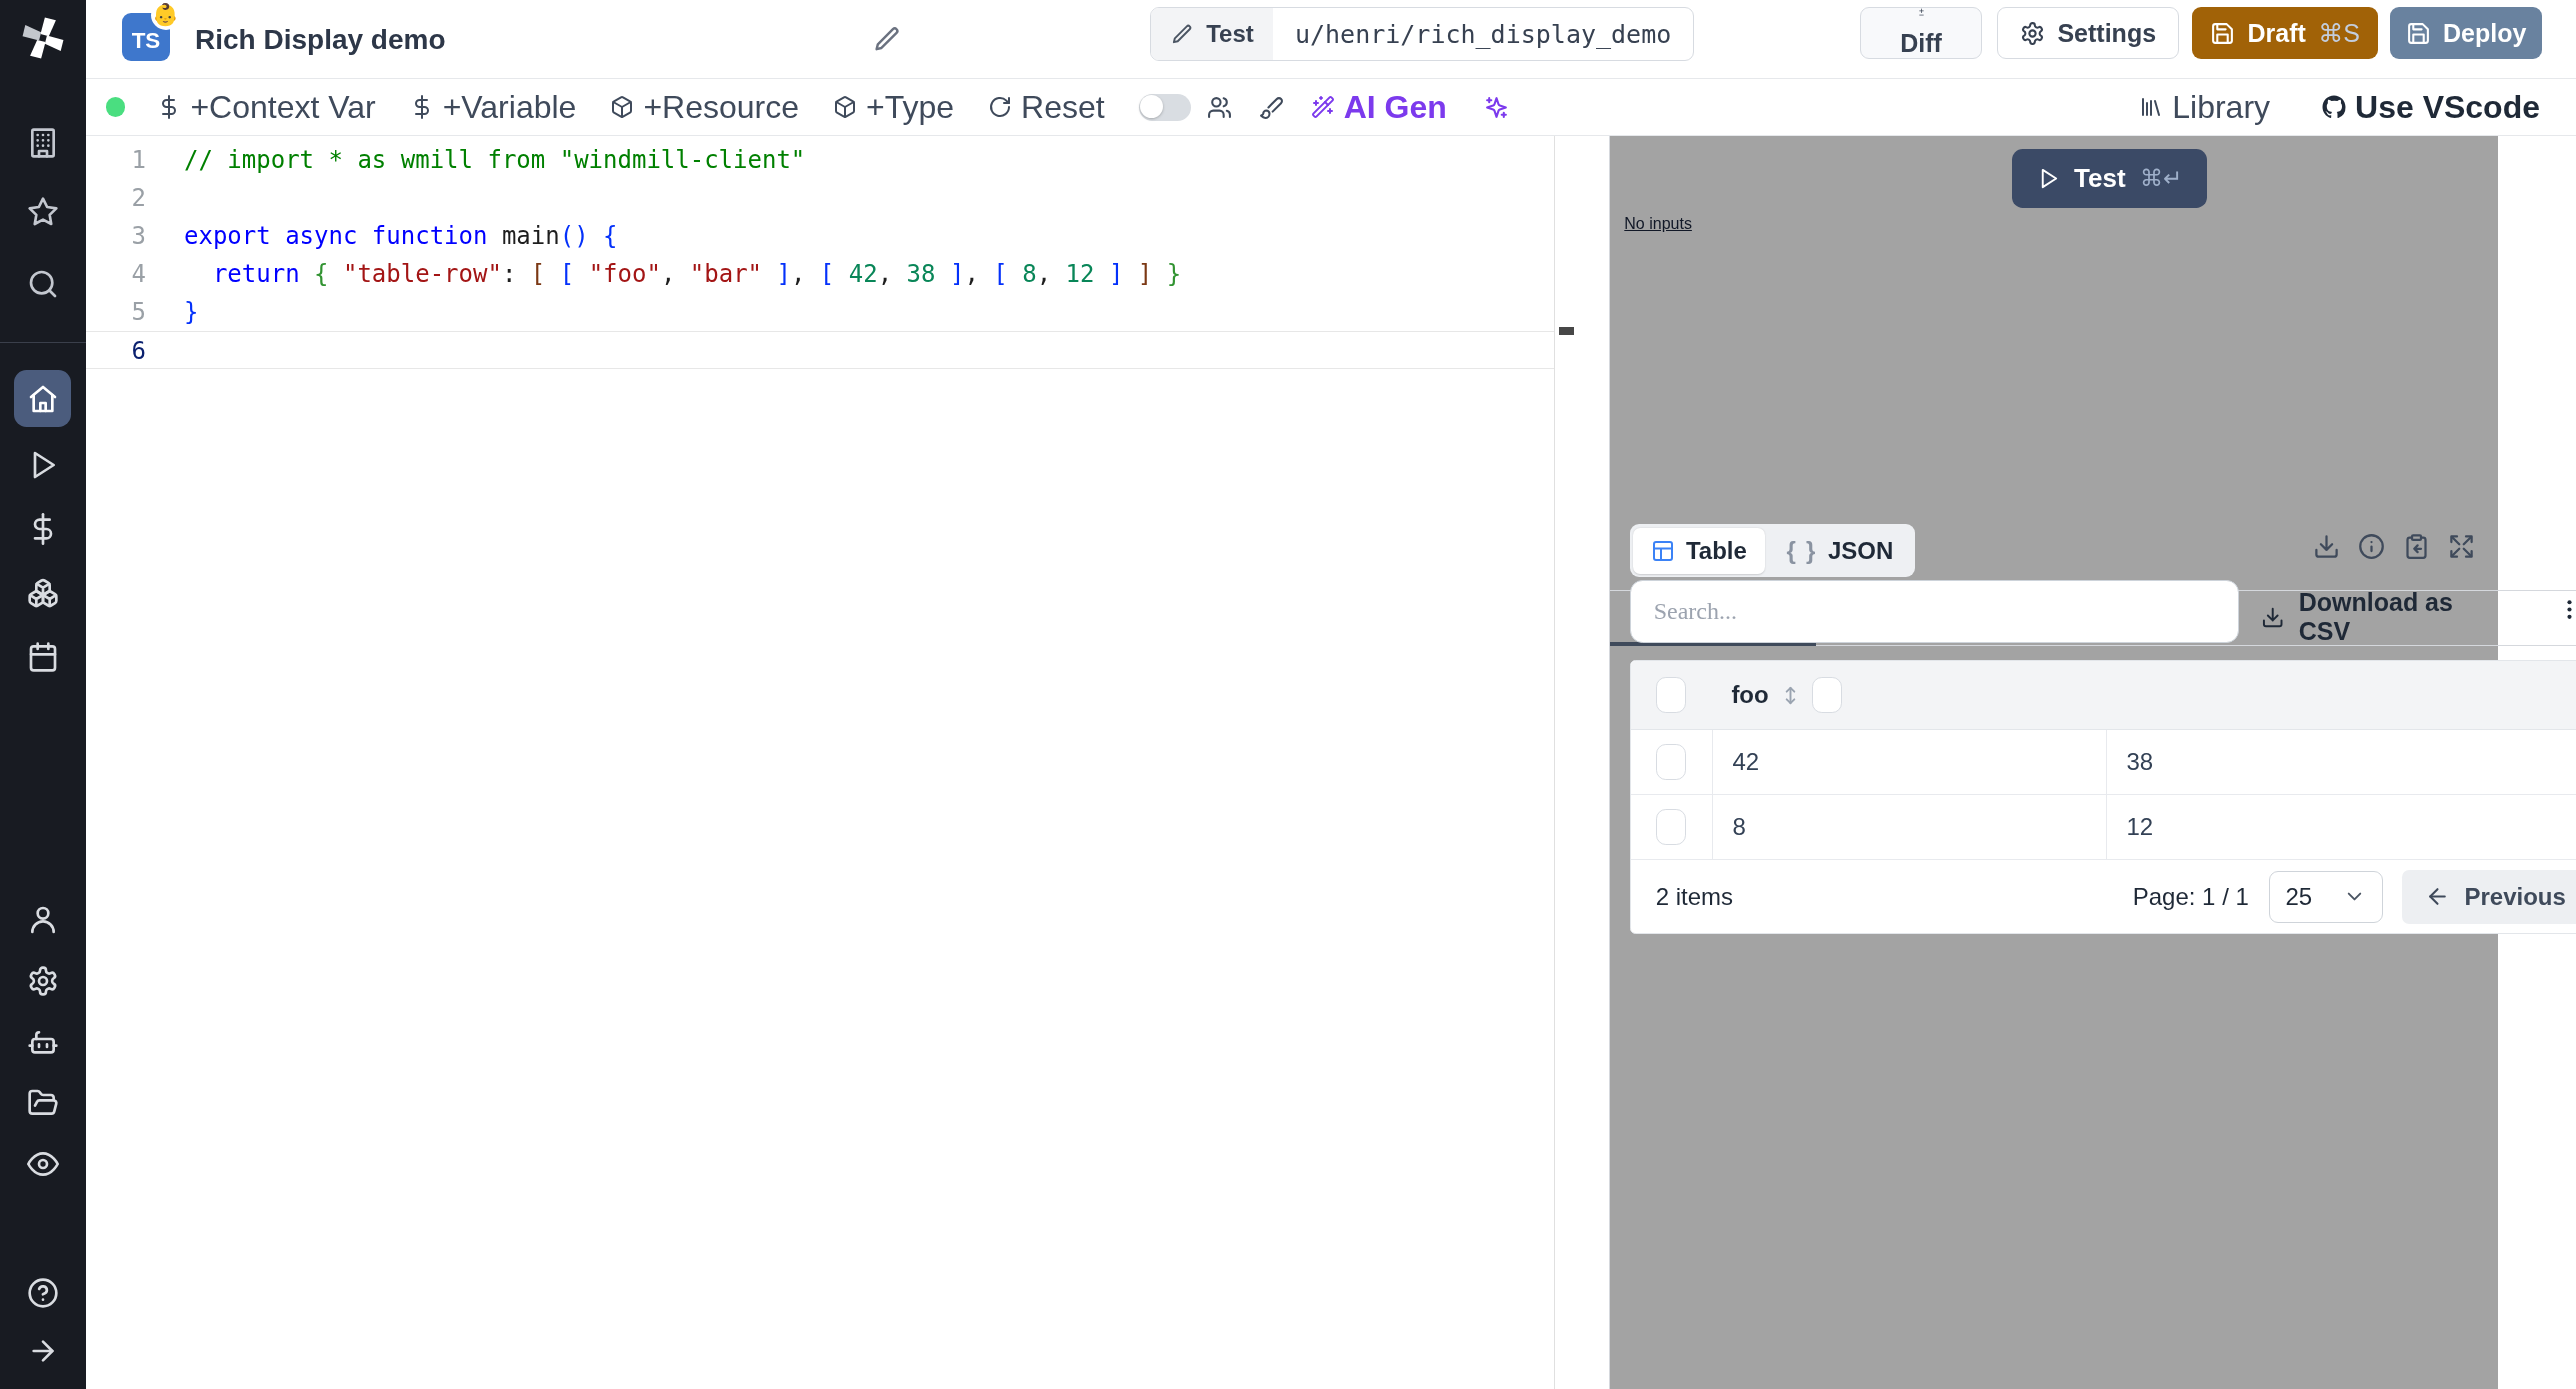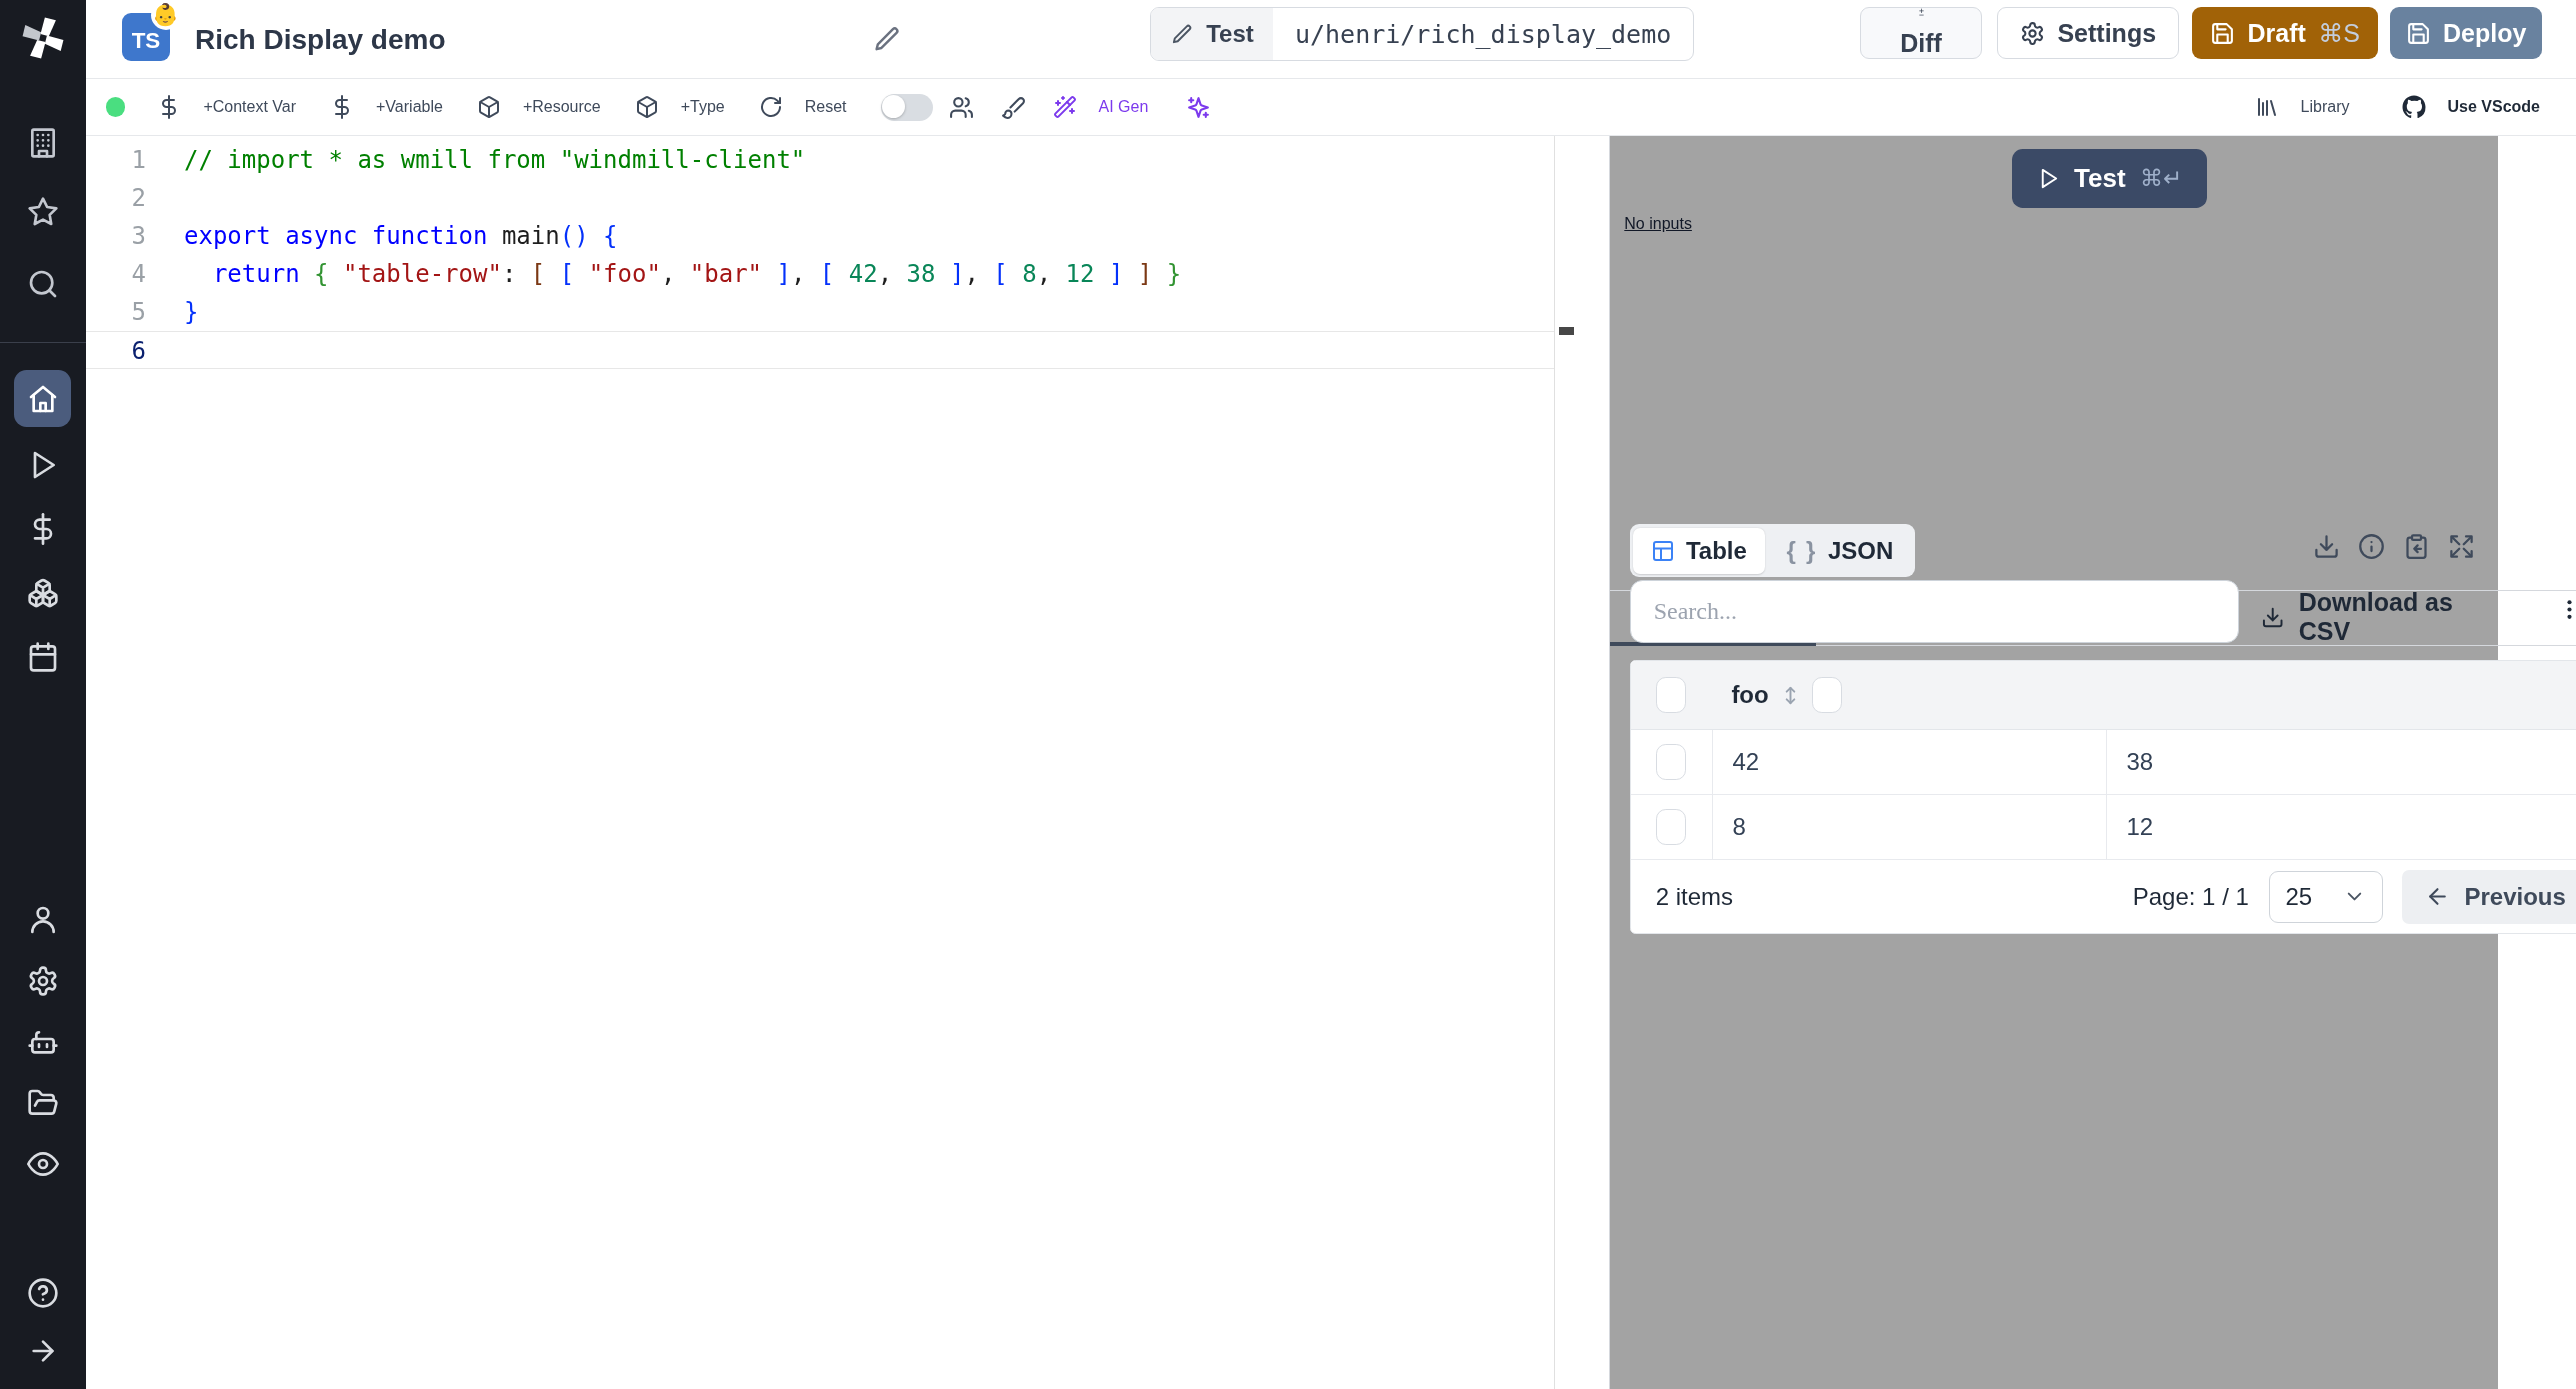--- a/index.html
+++ b/index.html
@@ -40,28 +40,28 @@
   .hd-btn svg { width: 25px; height: 25px; }
   #btn-diff     { left: 1774px; width: 122px; background: #f8f9fb; border: 0.9px solid #d7dbe1; flex-direction: column; }
   #btn-settings { left: 1911px; width: 182px; background: #fff;    border: 0.9px solid #d7dbe1; }
   #btn-draft    { left: 2106px; width: 186px; background: #a16207; color: #fff; }
   #btn-deploy   { left: 2304px; width: 152px; background: #69829f; color: #fff; }
   .kbd-dim { color: #c3cddd; font-weight: normal; }
 
   
   #toolbar { position: absolute; left: 86px; top: 79px; width: 2490px; height: 57px; background: #fff;
     border-bottom: 0.9px solid #e6e8eb; display: flex; align-items: center; padding: 0 36px 0 19.7px; }
-  .tb-item { display: flex; align-items: center; gap: 22px; font-size: 16px; color: #3f4a5b; margin-right: 34px; }
+  .tb-item { display: flex; align-items: center; gap: 9px; font-size: 32px; color: #3f4a5b; margin-right: 34px; }
   .tb-item svg { width: 24px; height: 24px; }
   .dot { width: 19.7px; height: 19.7px; border-radius: 50%; background: #4ade80; margin-right: 32px; }
   .toggle { width: 52px; height: 27px; border-radius: 13.4px; background: #d9dde2; position: relative; margin-right: 16px; }
   .toggle .knob { position: absolute; left: 1.8px; top: 1.8px; width: 23px; height: 23px; border-radius: 50%;
     background: #fff; box-shadow: 0 0.9px 2.7px rgba(0,0,0,.25); }
   .tb-icon-only { margin-right: 27px; color: #3f4a5b; }
-  .ai { color: #7c3aed; font-weight: normal; }
+  .ai { color: #7c3aed; font-weight: bold; }
   .tb-right { margin-left: auto; display: flex; align-items: center; gap: 52px; }
   .tb-right .tb-item { margin-right: 0; }
   .vscode { font-weight: bold; color: #1f2937; }
 
   
   #editor { position: absolute; left: 86px; top: 136px; width: 1468px; height: 1254px; background: #fff; padding-top: 5.4px; }
   .ed-line { display: flex; height: 38px; line-height: 38px; font-size: 24px; }
   .ed-line .ln { width: 98px; text-align: right; padding-right: 38px; color: #9aa0a6;
     font-family: "DejaVu Sans Mono", monospace; }
   .ed-line .code { white-space: pre; font-family: "DejaVu Sans Mono", monospace; }

